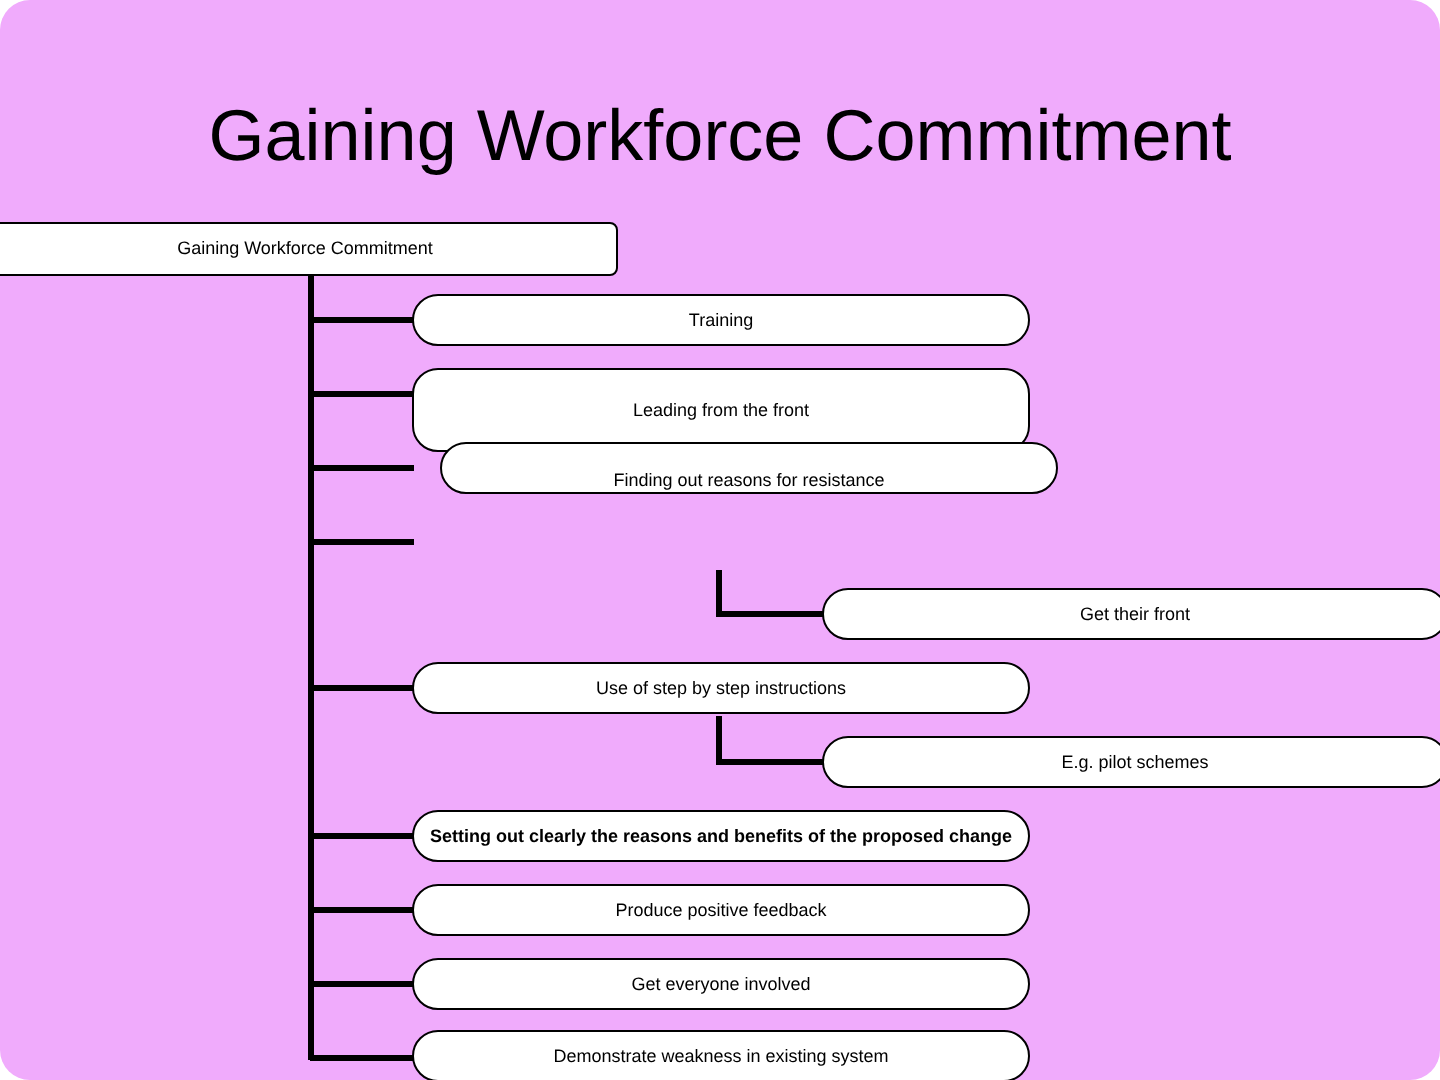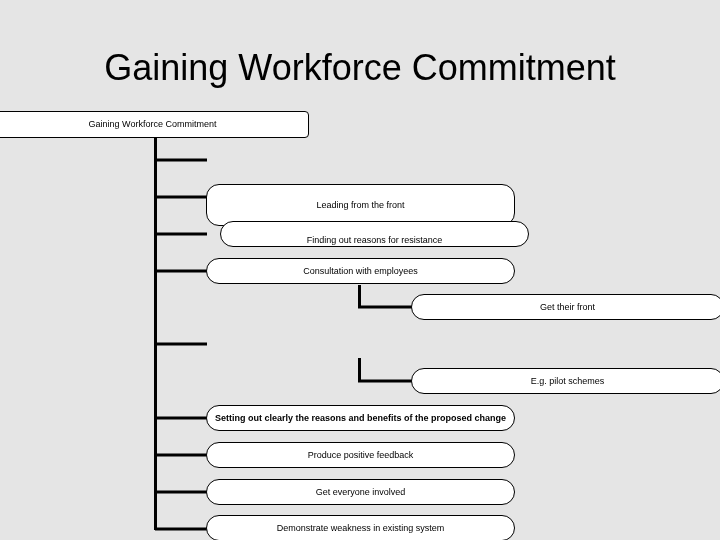--- a/index.html
+++ b/index.html
@@ -11,22 +11,23 @@
     width: 720px;
     height: 540px;
     overflow: hidden;
     font-family: "Liberation Sans", sans-serif;
     color: #000000;
   }
   #canvas {
     position: relative;
     width: 720px;
     height: 540px;
-    background: #e5e5e5;
+    background: #f0abfc;
     overflow: hidden;
+    border-radius: 15px;
   }
 
   
   .slide-title {
     position: absolute;
     left: 0;
     top: 47px;
     width: 720px;
     text-align: center;
     font-size: 36px;
@@ -100,37 +101,40 @@
 
     <path d="M359.5 285 L359.5 307 L412 307" stroke="#000000" stroke-width="3" fill="none"></path>
 
     <path d="M359.5 358 L359.5 381 L412 381" stroke="#000000" stroke-width="3" fill="none"></path>
   </svg>
 
   <div class="node root" style="left:-4px; top:111px; width:313px; height:27px;">
     <span class="node-label">Gaining Workforce Commitment</span>
   </div>
 
+  <div class="node child" style="left:206px; top:147px; width:309px; height:26px;">
+    <span class="node-label">Training</span>
+  </div>
 
   <div class="node child" style="left:206px; top:184px; width:309px; height:42px;">
     <span class="node-label">Leading from the front</span>
   </div>
 
   <div class="node child" style="left:220px; top:221px; width:309px; height:26px;align-items:flex-end;">
     <span class="node-label">Finding out reasons for resistance</span>
   </div>
 
-  <div class="node child" style="left:206px; top:258px; width:309px; height:26px;">
-    <span class="node-label">Consultation with employees</span>
-  </div>
 
   <div class="node grandchild" style="left:411px; top:294px; width:313px; height:26px;">
     <span class="node-label">Get their front</span>
   </div>
 
+  <div class="node child" style="left:206px; top:331px; width:309px; height:26px;">
+    <span class="node-label">Use of step by step instructions</span>
+  </div>
 
   <div class="node grandchild" style="left:411px; top:368px; width:313px; height:26px;">
     <span class="node-label">E.g. pilot schemes</span>
   </div>
 
   <div class="node child" style="left:206px; top:405px; width:309px; height:26px;font-weight:bold;">
     <span class="node-label">Setting out clearly the reasons and benefits of the proposed change</span>
   </div>
 
   <div class="node child" style="left:206px; top:442px; width:309px; height:26px;">

